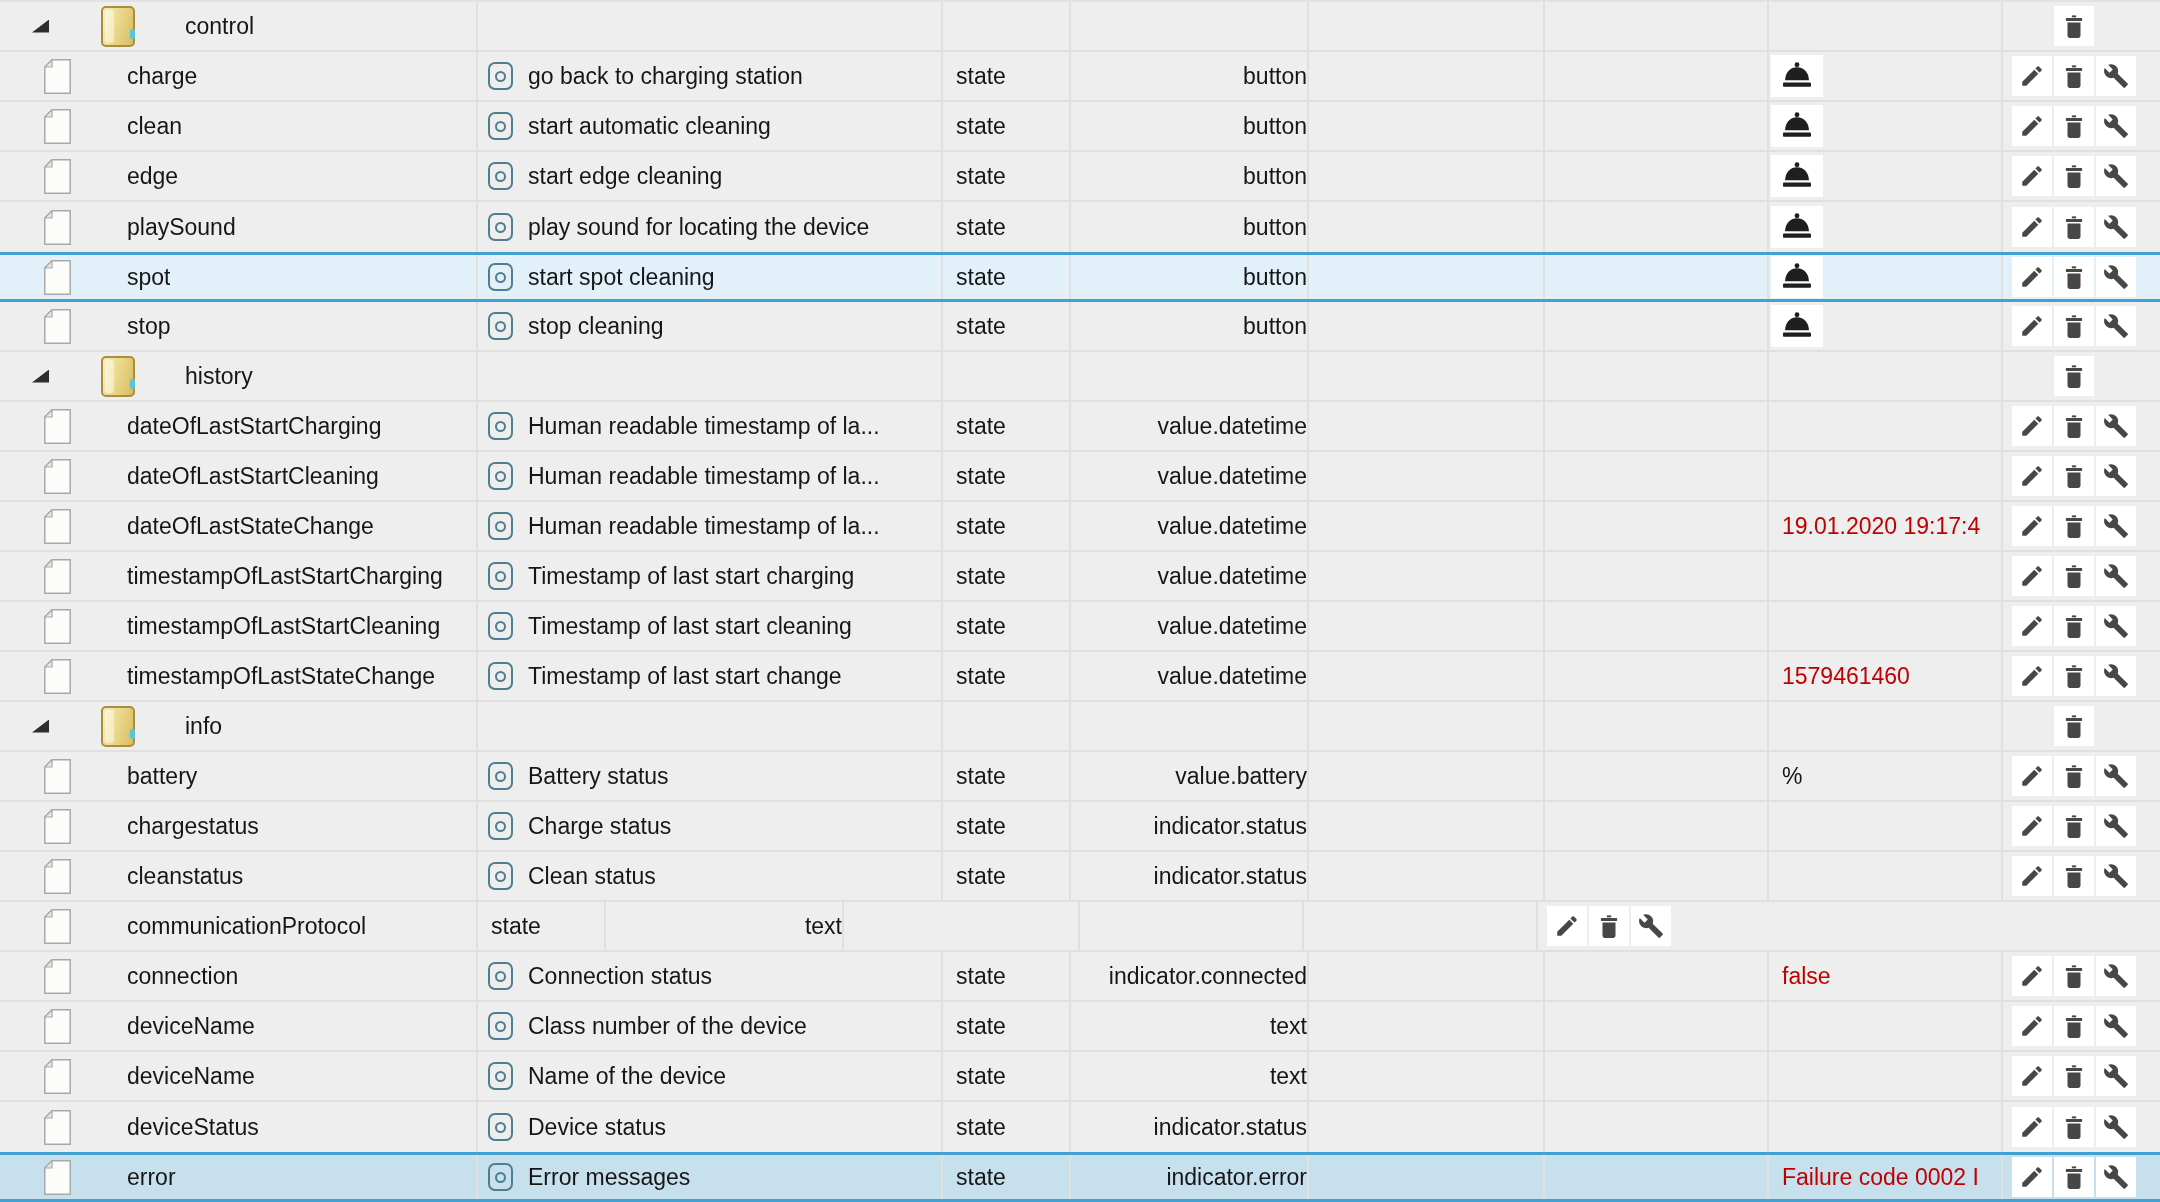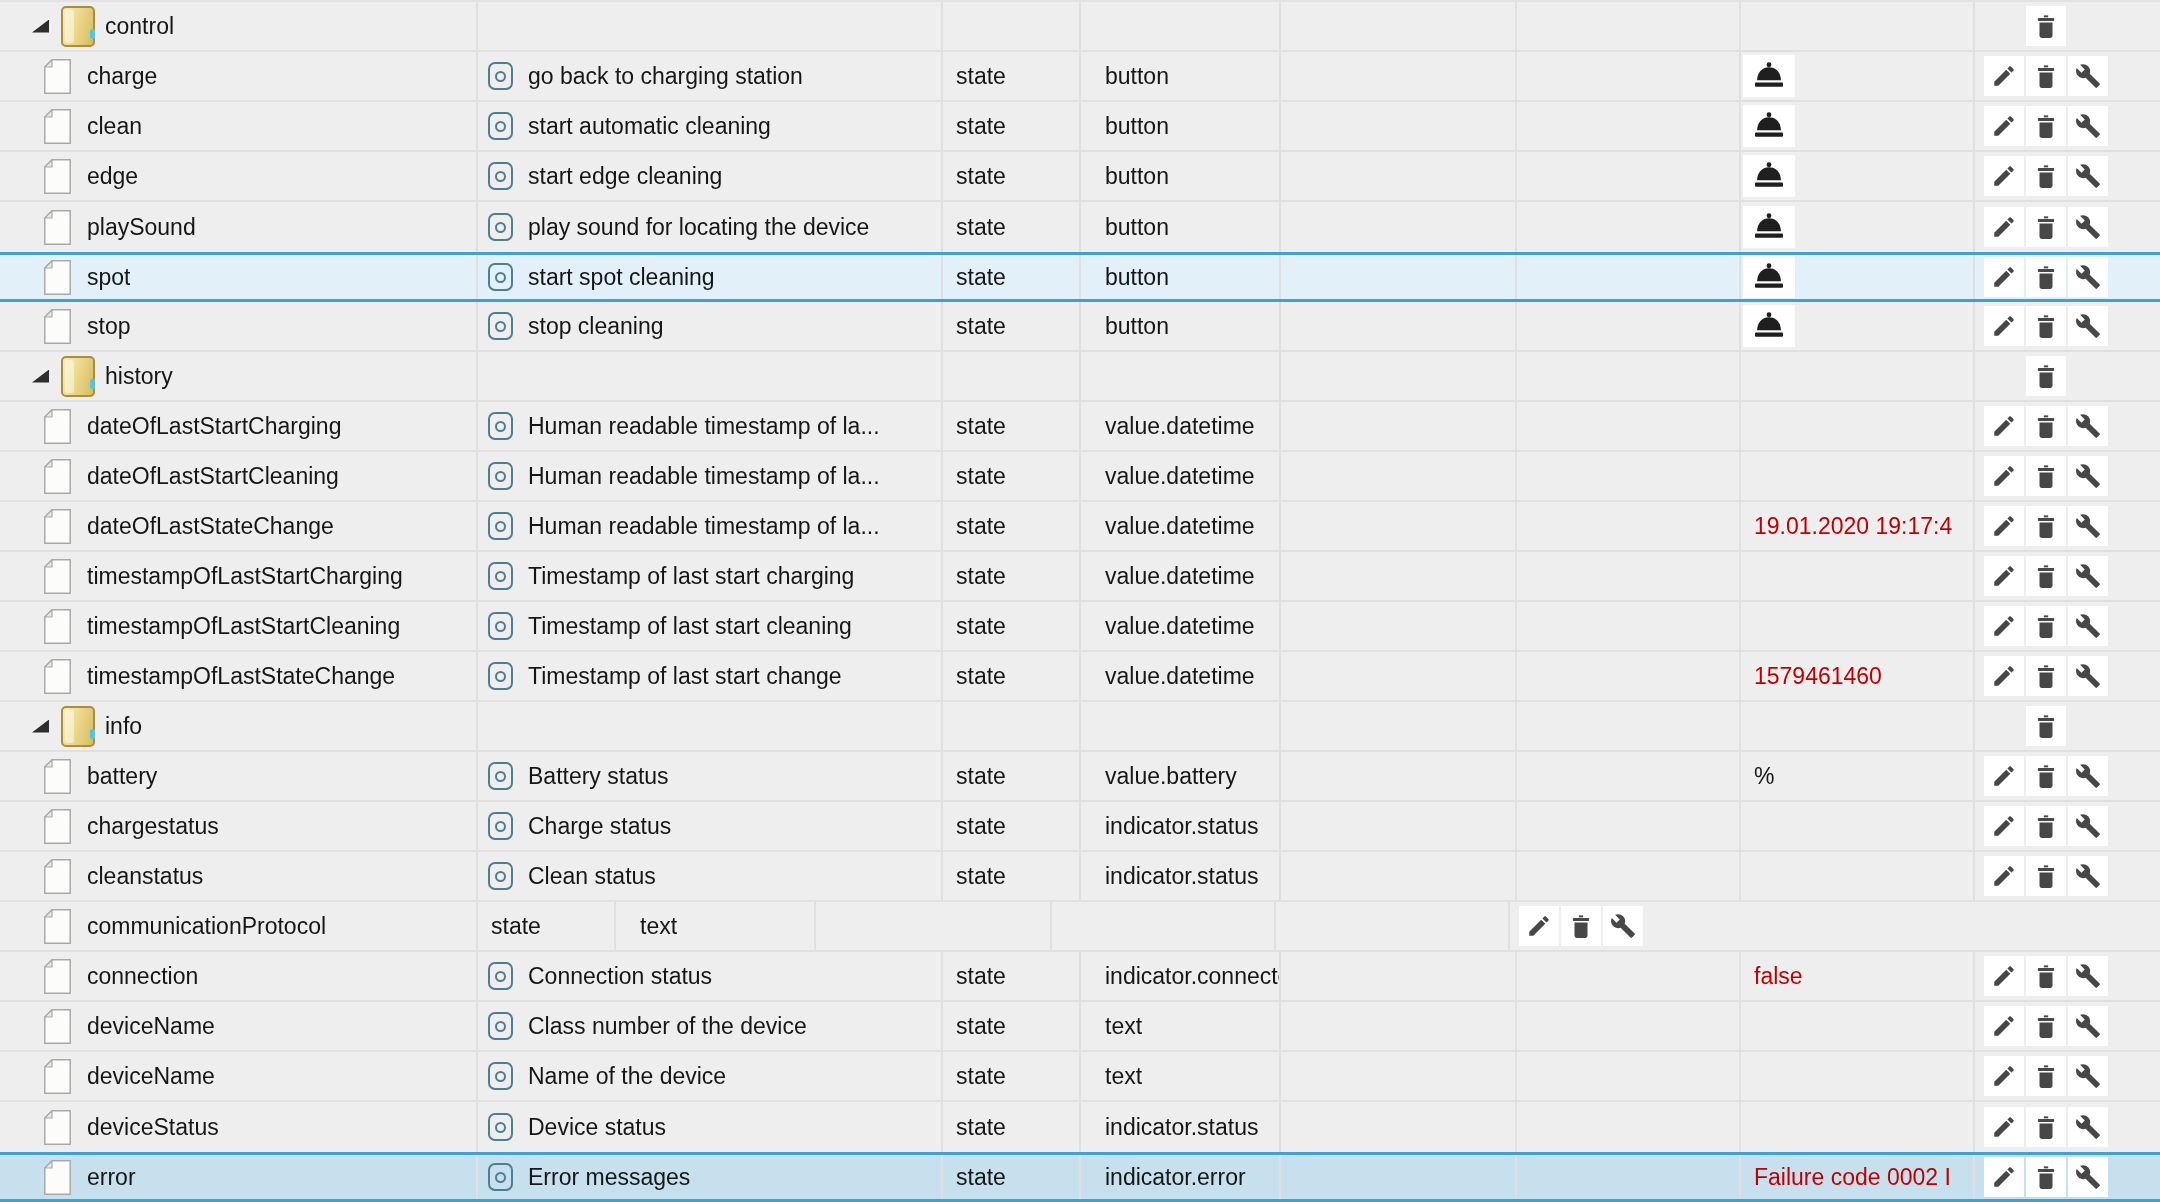--- a/index.html
+++ b/index.html
@@ -6,24 +6,24 @@
   #screen{
     position:relative;width:2160px;height:1202px;overflow:hidden;
     background:#eeeeee;font-family:"Liberation Sans","DejaVu Sans",sans-serif;
     font-size:23px;color:#161616;border-top:2px solid #e2e2e2;box-sizing:border-box;
   }
   .row{display:flex;height:50px;box-sizing:border-box;border-bottom:2px solid var(--divider);background:#eeeeee;}
   .row.no-sep{border-bottom:none;}
   .row.sel-light{background:var(--sel-bg-light);border-top:3px solid var(--sel-border);border-bottom:3px solid var(--sel-border);}
   .row.sel-strong{background:var(--sel-bg-strong);border-top:3px solid var(--sel-border);border-bottom:3px solid var(--sel-border);}
   .col{box-sizing:border-box;border-right:2px solid var(--divider);display:flex;align-items:center;overflow:hidden;white-space:nowrap;height:100%;}
-  .c-name{width:478px;}
+  .c-name{width:478px;gap:40px;}
   .c-desc{width:465px;padding-left:10px;}
-  .c-type{width:138px;padding-left:13px;}
-  .c-role{width:200px;padding-left:24px;}
+  .c-type{width:128px;padding-left:13px;}
+  .c-role{width:238px;padding-left:24px;justify-content:flex-end;}
   .c-room{width:236px;}
   .c-func{width:224px;}
   .c-val{width:234px;padding-left:2px;}
   .c-act{width:147px;border-right:none;padding-left:9px;gap:2px;}
   .c-val.textval{padding-left:13px;}
 
   
   .row.folder .c-name{padding-left:32px;}
   .row.state .c-name{padding-left:44px;}
   .expander{width:17px;height:13px;margin-right:12px;flex:none;background:#2e2e2e;

